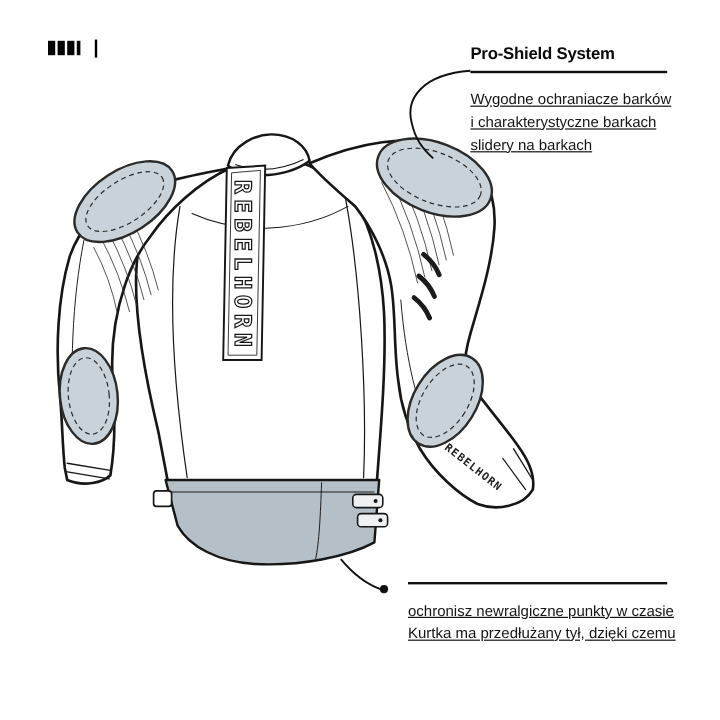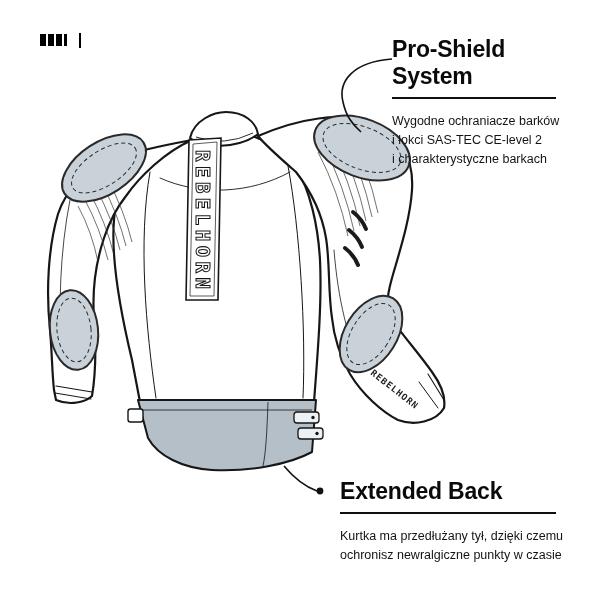--- a/index.html
+++ b/index.html
@@ -8,23 +8,23 @@
     font-family:"Liberation Sans",sans-serif;color:#0d0d0d;
   }
   
   .brand-mark{position:absolute;left:40px;top:32px;display:flex;align-items:center;gap:2px;height:16px;}
   .brand-mark .bar{width:6px;height:12px;background:#000;display:inline-block;}
   .brand-mark .bar-thin{width:2.5px;height:12px;background:#000;display:inline-block;}
   .brand-mark .gap{width:8px;display:inline-block;}
   .brand-mark .bar-tall{width:2px;height:15px;background:#000;display:inline-block;}
   
   .callout{position:absolute;}
-  .callout h2{margin:0;font-size:23px;font-weight:700;letter-spacing:-0.2px;color:#0a0a0a;}
+  .callout h2{margin:0;font-size:14px;font-weight:700;letter-spacing:-0.2px;color:#0a0a0a;}
   .callout .rule{height:1.8px;background:#0f0f0f;margin-top:7px;}
-  .callout .desc{margin-top:13px;font-size:12.5px;line-height:19px;color:#141414;}
+  .callout .desc{margin-top:13px;font-size:12.5px;line-height:19px;color:#141414;text-decoration:underline;}
   .callout .desc .line{display:block;}
   .pro-shield{left:392px;top:36px;width:180px;}
   .pro-shield .rule{width:164px;}
   .extended-back{left:340px;top:478px;width:232px;}
   .extended-back .rule{width:216px;}
   svg{position:absolute;left:0;top:0;}
 </style>
 </head>
 <body>
 
@@ -113,27 +113,26 @@
     <span class="bar-thin"></span>
     <span class="gap"></span>
     <span class="bar-tall"></span>
   </div>
 
   <div class="callout pro-shield">
     <h2>Pro-Shield System</h2>
     <div class="rule"></div>
     <div class="desc">
       <span class="line">Wygodne ochraniacze barków</span>
-      <span class="line">i łokci SAS-TEC CE-level 2</span>
       <span class="line">i charakterystyczne barkach</span>
+      <span class="line">slidery na barkach</span>
     </div>
   </div>
 
   <div class="callout extended-back">
-    <h2>Extended Back</h2>
     <div class="rule"></div>
     <div class="desc">
+      <span class="line">ochronisz newralgiczne punkty w czasie</span>
       <span class="line">Kurtka ma przedłużany tył, dzięki czemu</span>
-      <span class="line">ochronisz newralgiczne punkty w czasie</span>
     </div>
   </div>
 
 </div>
 
 </body></html>

